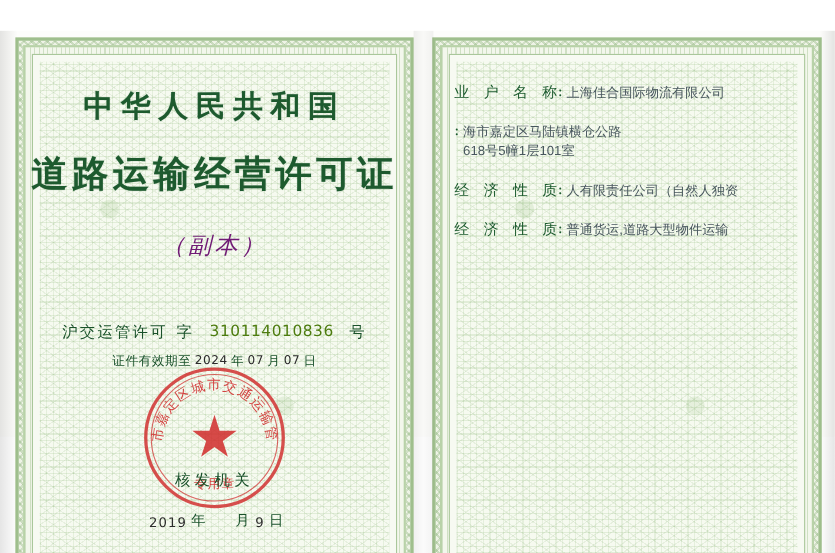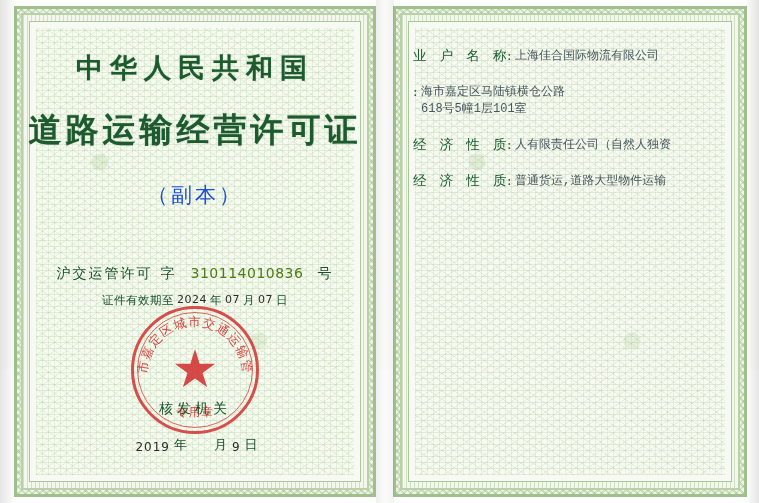--- a/index.html
+++ b/index.html
@@ -12,20 +12,21 @@
     height: 503px;
     font-family: "DejaVu Sans", "Liberation Sans", sans-serif;
     overflow: hidden;
   }
 
   .scan {
     position: relative;
     width: 759px;
     height: 369px;
     background: #fdfdfb;
+    margin-top: 28px;
   }
 
   
   .page {
     position: absolute;
     top: 6px;
     height: 491px;
     background: #fbfbf6;
     box-sizing: border-box;
   }
@@ -106,21 +107,22 @@
     font-weight: bold;
     letter-spacing: 4px;
     color: #1d5a2e;
     text-shadow: 0 0 1px rgba(29,90,46,0.5);
   }
   .title-sub {
     margin-top: 28px;
     font-family: "DejaVu Serif", "Liberation Serif", serif;
     font-size: 21px;
     letter-spacing: 3px;
-    color: #1d4ed8;
+    color: #701a75;
+    font-style: italic;
   }
 
   .license-line {
     margin-top: 56px;
     display: flex;
     align-items: flex-end;
     justify-content: center;
     font-family: "DejaVu Serif", "Liberation Serif", serif;
     font-size: 14px;
     color: #19512a;
@@ -266,21 +268,21 @@
   }
   .row .colon {
     flex: 0 0 8px;
     font-family: "DejaVu Serif", "Liberation Serif", serif;
     font-size: 13.5px;
     color: #1b5a2d;
     padding-top: 1px;
   }
   .row .value {
     flex: 1;
-    font-family: Liberation Mono, monospace;
+    font-family: Liberation Sans, sans-serif;
     font-size: 12px;
     line-height: 17px;
     color: #3a4a52;
     opacity: 0.92;
     padding-top: 2px;
   }
   .row .value .l2 { display: block; }
 
   
   .spine {

